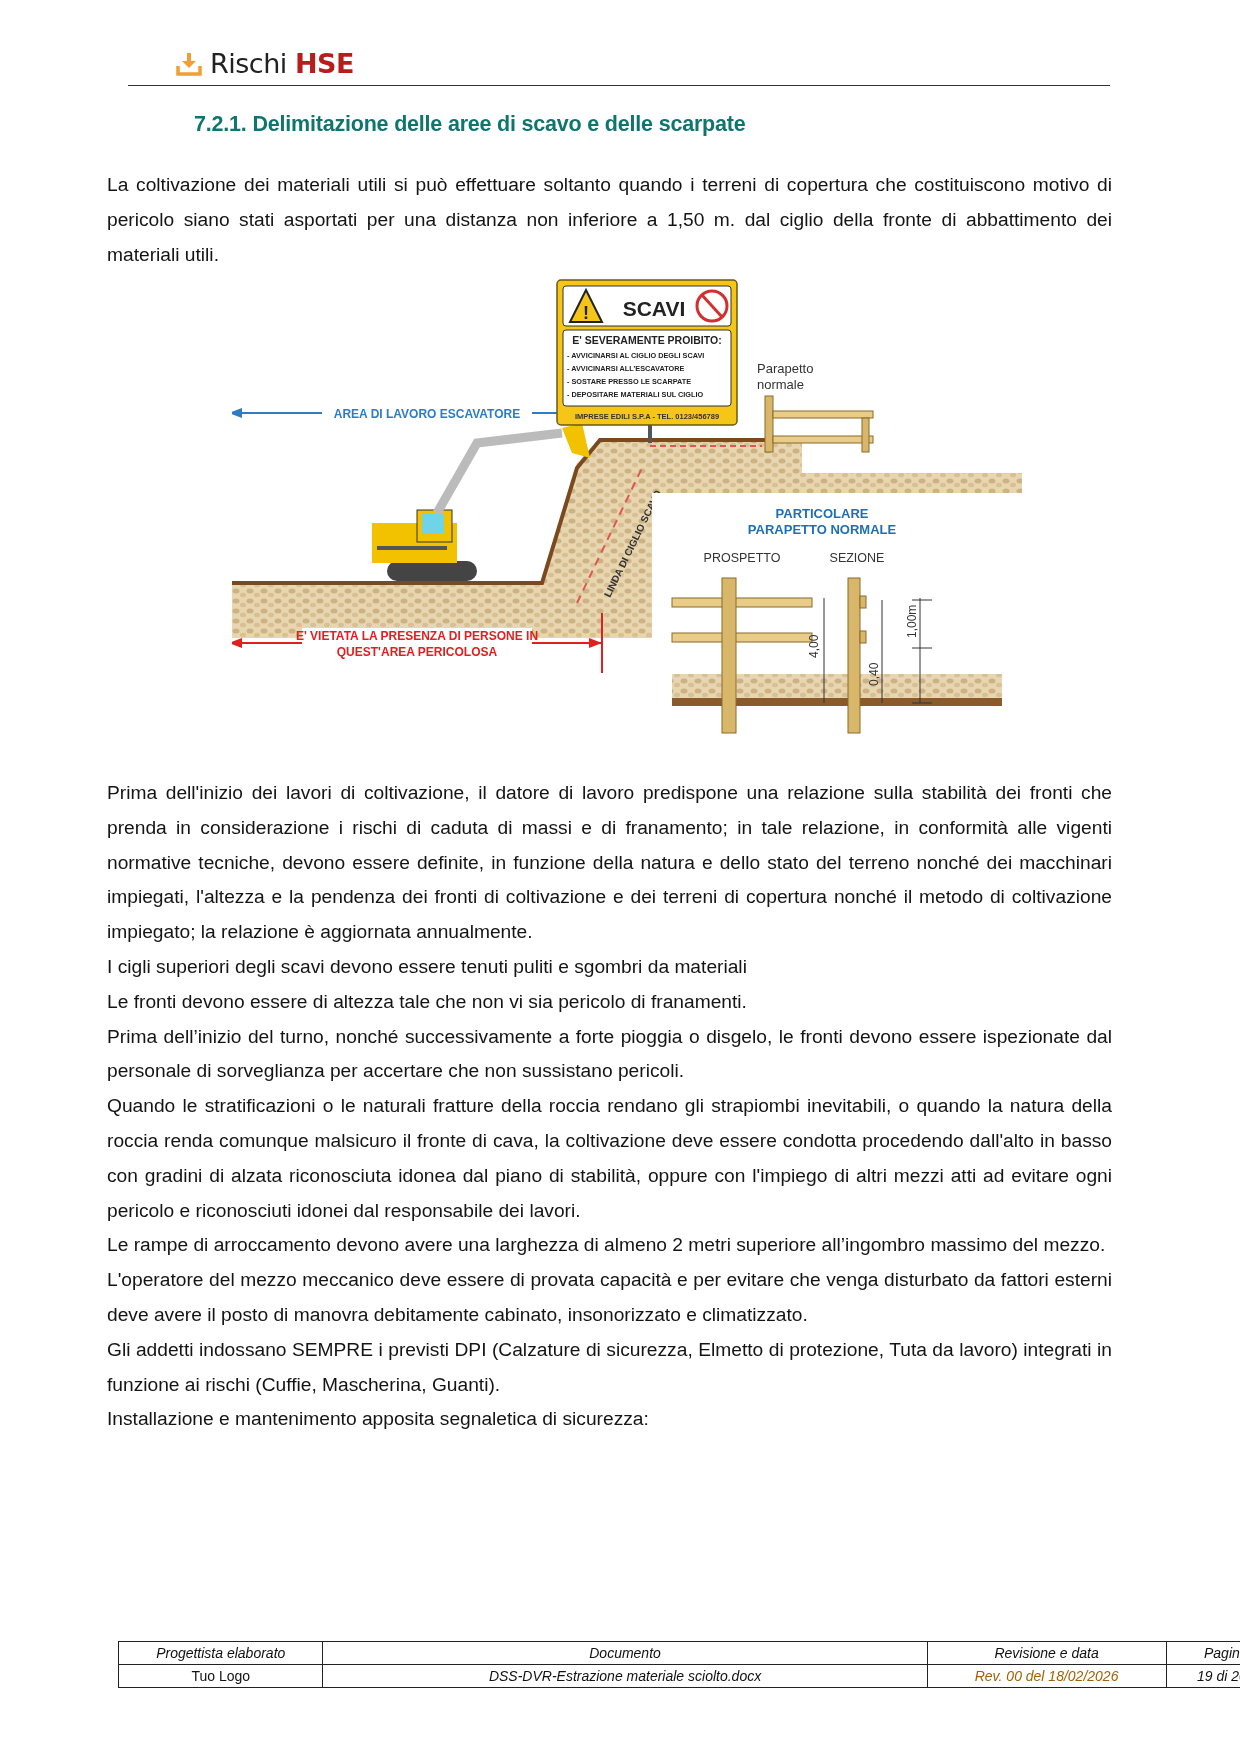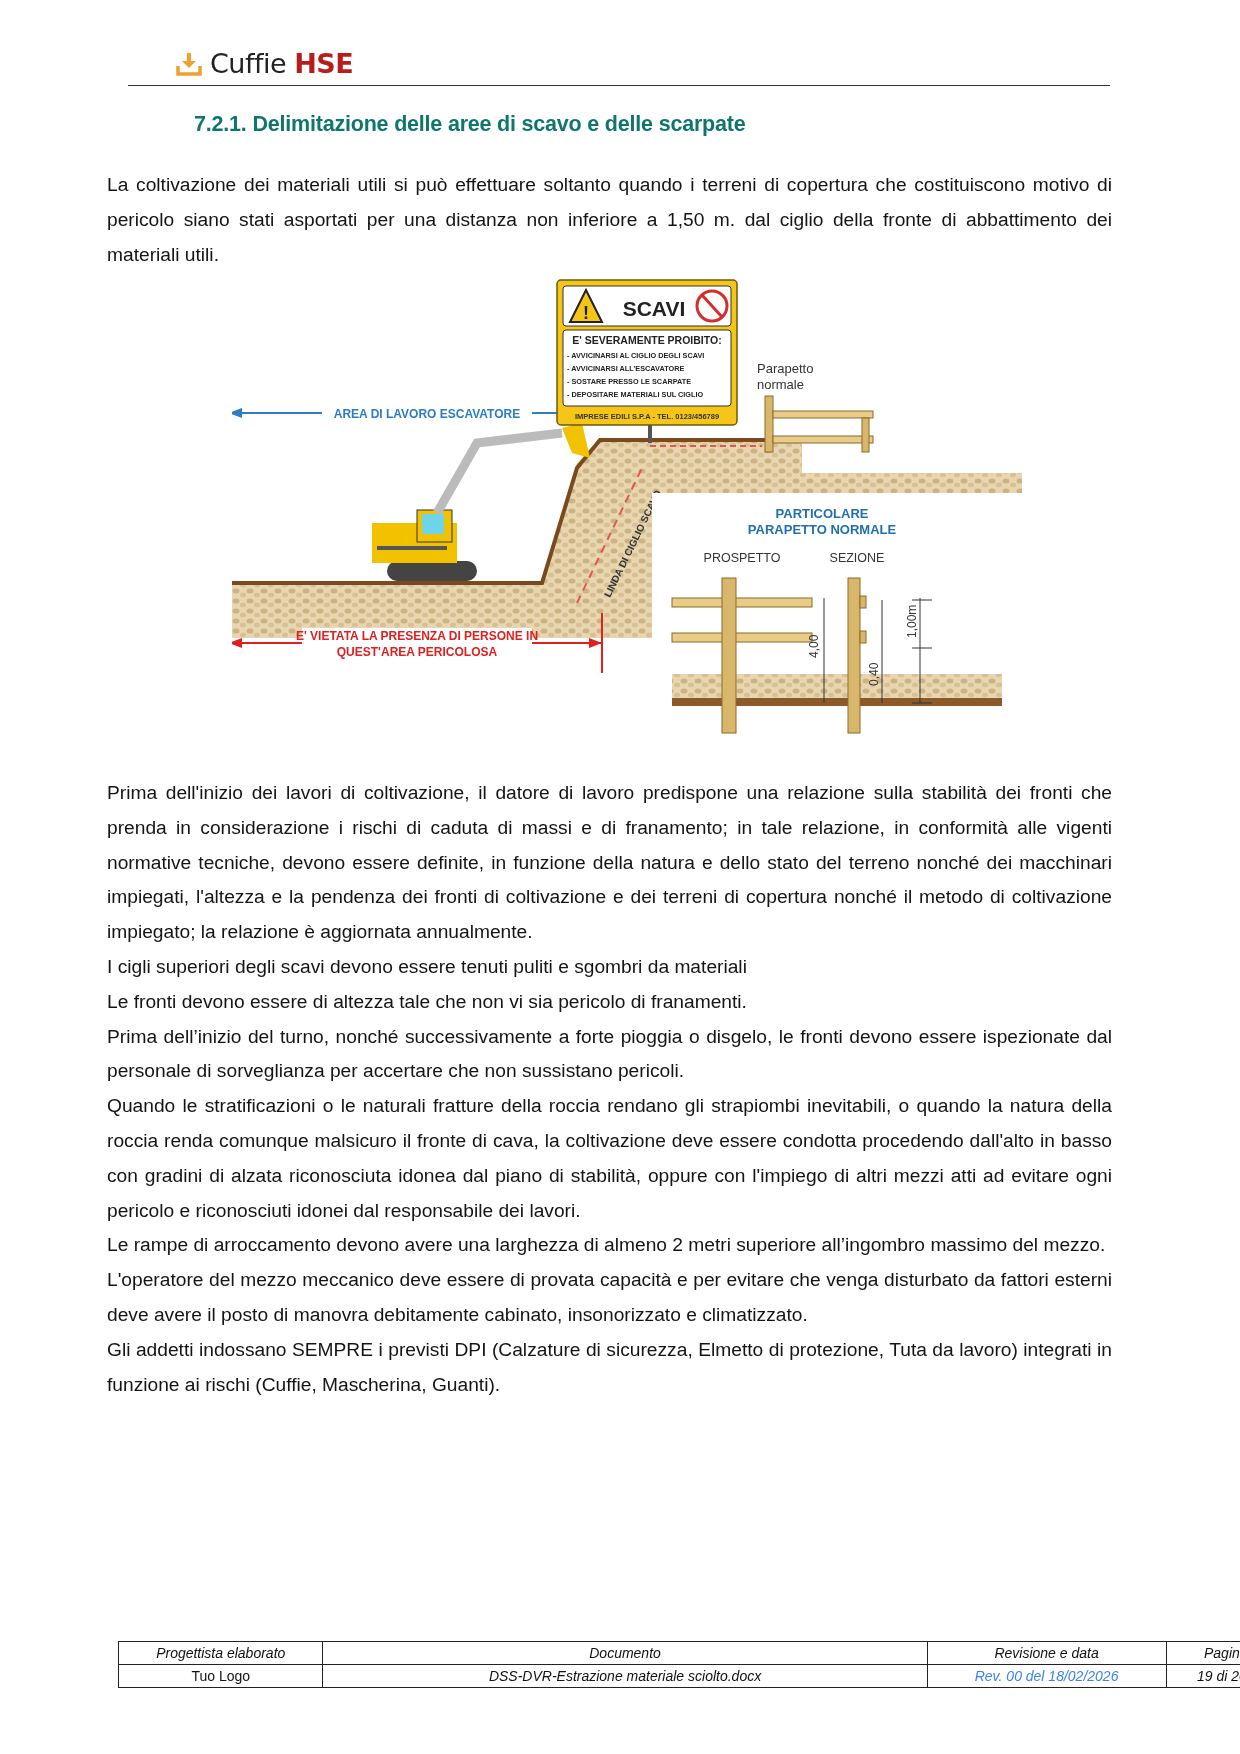--- a/index.html
+++ b/index.html
@@ -22,35 +22,35 @@
   .para p { text-align: justify; }
   .para p.last-left { text-align-last: left; }
 
   
   .figure { position: absolute; left: 232px; top: 278px; width: 790px; height: 490px; }
   .figure svg { width: 100%; height: 100%; }
 
   
   .footer { position: absolute; left: 118px; top: 1641px; width: 1168px; border-collapse: collapse; font-family: "Liberation Sans", sans-serif; font-size: 14px; font-style: italic; color: #111; }
   .footer td { border: 1.5px solid #222; height: 23px; text-align: center; padding: 0 6px; }
-  .footer .rev { color: #3b82f6; font-style: italic; }
+  .footer .rev { color: #a16207; font-style: italic; }
   .footer .c1 { width: 178px; } .footer .c2 { width: 526px; } .footer .c3 { width: 208px; } .footer .c4 { width: 104px; }
   .footer .plain { font-style: normal; }
 </style>
 </head>
 <body>
 
 <div class="header">
   <div class="logo">
     <svg class="logo-icon" viewBox="0 0 26 24">
       <rect x="11" y="1" width="4" height="11" fill="#f0a030"></rect>
       <polygon points="6,9 20,9 13,16" fill="#f0a030"></polygon>
       <path d="M2 14 V22 H24 V14" stroke="#f0a030" stroke-width="3.5" fill="none"></path>
     </svg>
-    <span class="logo-text"><span>Cuffie</span> <span class="hse">HSE</span></span>
+    <span class="logo-text"><span>Rischi</span> <span class="hse">HSE</span></span>
   </div>
 </div>
 
 <div class="section-heading">
   <span>7.2.1.</span> <span>Delimitazione delle aree di scavo e delle scarpate</span>
 </div>
 
 <div class="para" style="top:168px;">
   <p class="last-left">La coltivazione dei materiali utili si può effettuare soltanto quando i terreni di copertura che costituiscono motivo di pericolo siano stati asportati per una distanza non inferiore a 1,50 m. dal ciglio della fronte di abbattimento dei materiali utili.</p>
 </div>
@@ -151,20 +151,21 @@
 
 <div class="para" style="top:776px;">
   <p class="last-left">Prima dell'inizio dei lavori di coltivazione, il datore di lavoro predispone una relazione sulla stabilità dei fronti che prenda in considerazione i rischi di caduta di massi e di franamento; in tale relazione, in conformità alle vigenti normative tecniche, devono essere definite, in funzione della natura e dello stato del terreno nonché dei macchinari impiegati, l'altezza e la pendenza dei fronti di coltivazione e dei terreni di copertura nonché il metodo di coltivazione impiegato; la relazione è aggiornata annualmente.</p>
   <p class="last-left">I cigli superiori degli scavi devono essere tenuti puliti e sgombri da materiali</p>
   <p class="last-left">Le fronti devono essere di altezza tale che non vi sia pericolo di franamenti.</p>
   <p class="last-left">Prima dell’inizio del turno, nonché successivamente a forte pioggia o disgelo, le fronti devono essere ispezionate dal personale di sorveglianza per accertare che non sussistano pericoli.</p>
   <p class="last-left">Quando le stratificazioni o le naturali fratture della roccia rendano gli strapiombi inevitabili, o quando la natura della roccia renda comunque malsicuro il fronte di cava, la coltivazione deve essere condotta procedendo dall'alto in basso con gradini di alzata riconosciuta idonea dal piano di stabilità, oppure con l'impiego di altri mezzi atti ad evitare ogni pericolo e riconosciuti idonei dal responsabile dei lavori.</p>
   <p class="last-left">Le rampe di arroccamento devono avere una larghezza di almeno 2 metri superiore all’ingombro massimo del mezzo.</p>
   <p class="last-left">L'operatore del mezzo meccanico deve essere di provata capacità e per evitare che venga disturbato da fattori esterni deve avere il posto di manovra debitamente cabinato, insonorizzato e climatizzato.</p>
   <p class="last-left">Gli addetti indossano SEMPRE i previsti DPI (Calzature di sicurezza, Elmetto di protezione, Tuta da lavoro) integrati in funzione ai rischi (Cuffie, Mascherina, Guanti).</p>
+  <p class="last-left">Installazione e mantenimento apposita segnaletica di sicurezza:</p>
 </div>
 
 <table class="footer">
   <tbody>
       <tr>
     <td class="c1">Progettista elaborato</td>
     <td class="c2">Documento</td>
     <td class="c3">Revisione e data</td>
     <td class="c4">Pagine</td>
   </tr>

